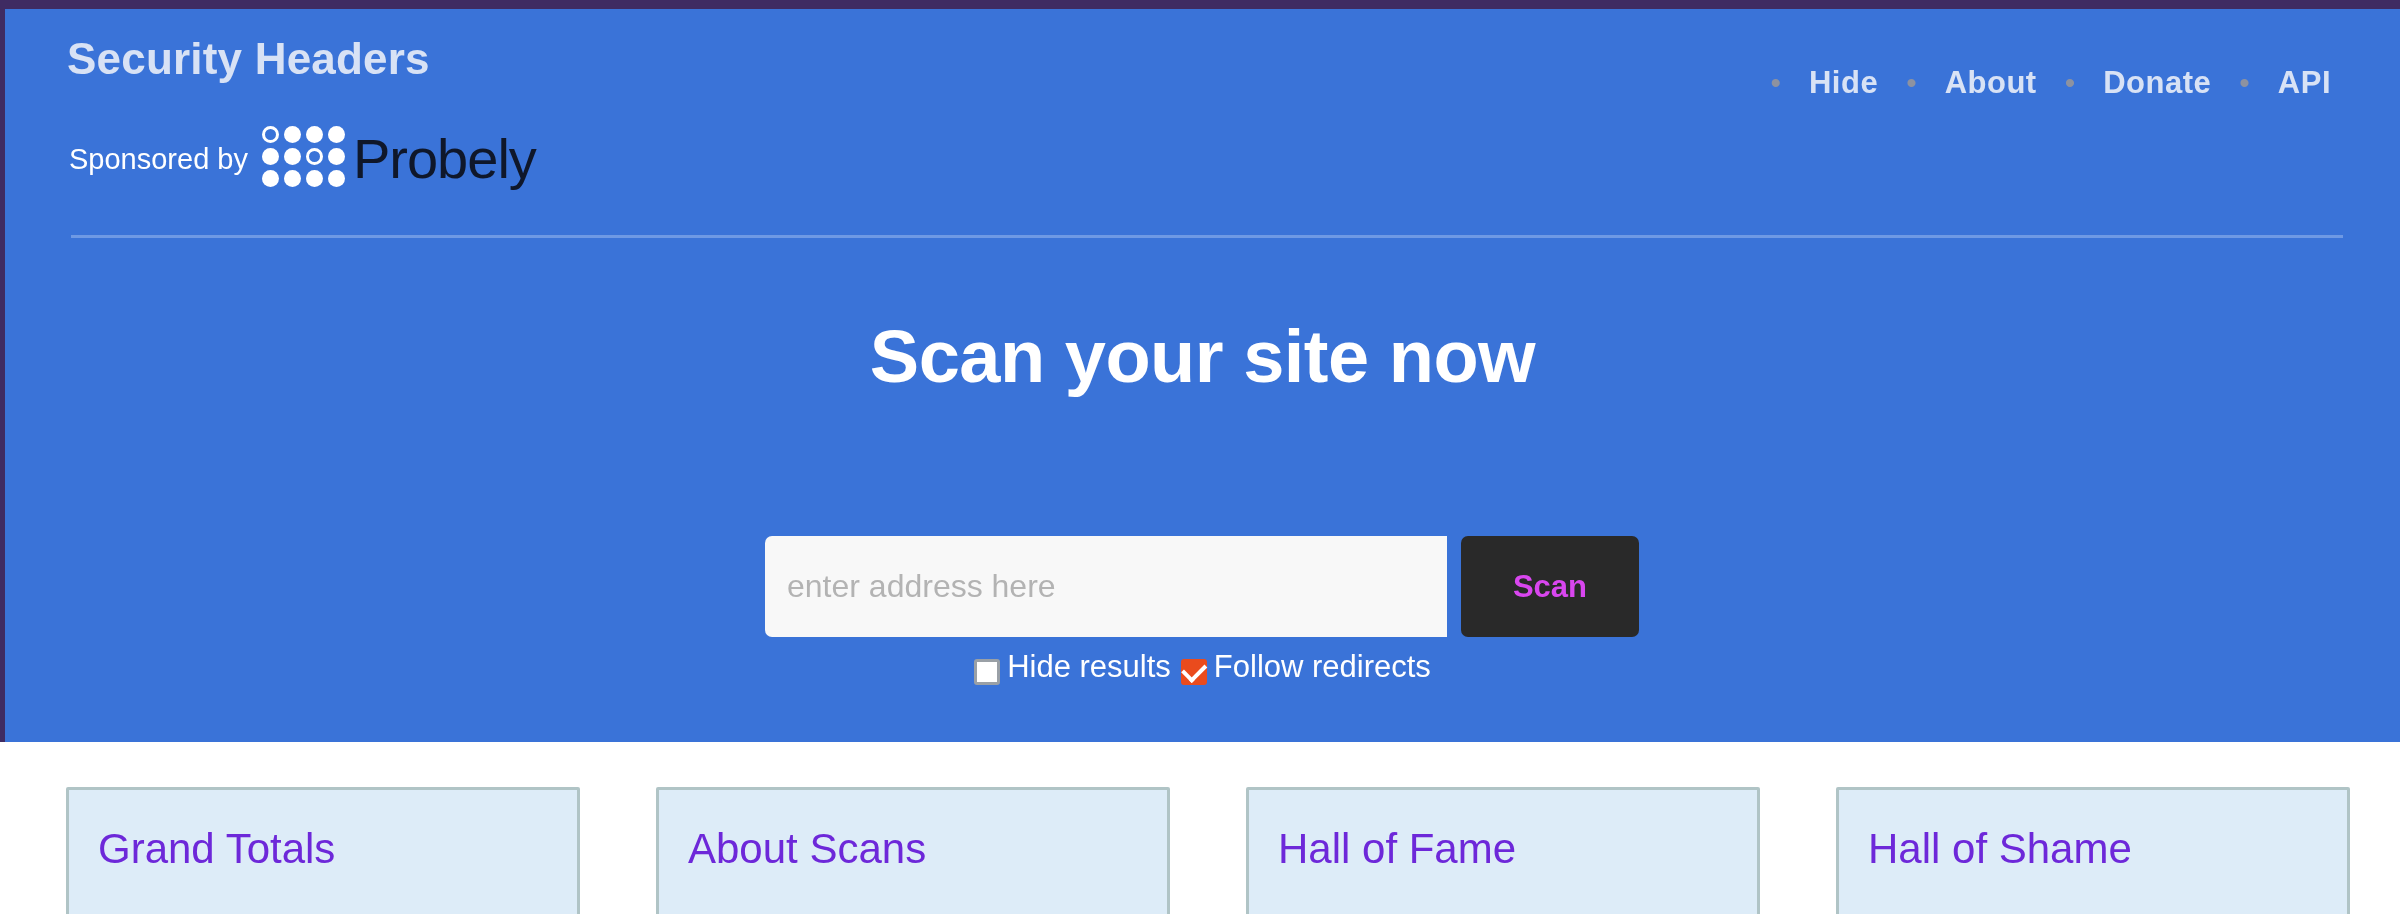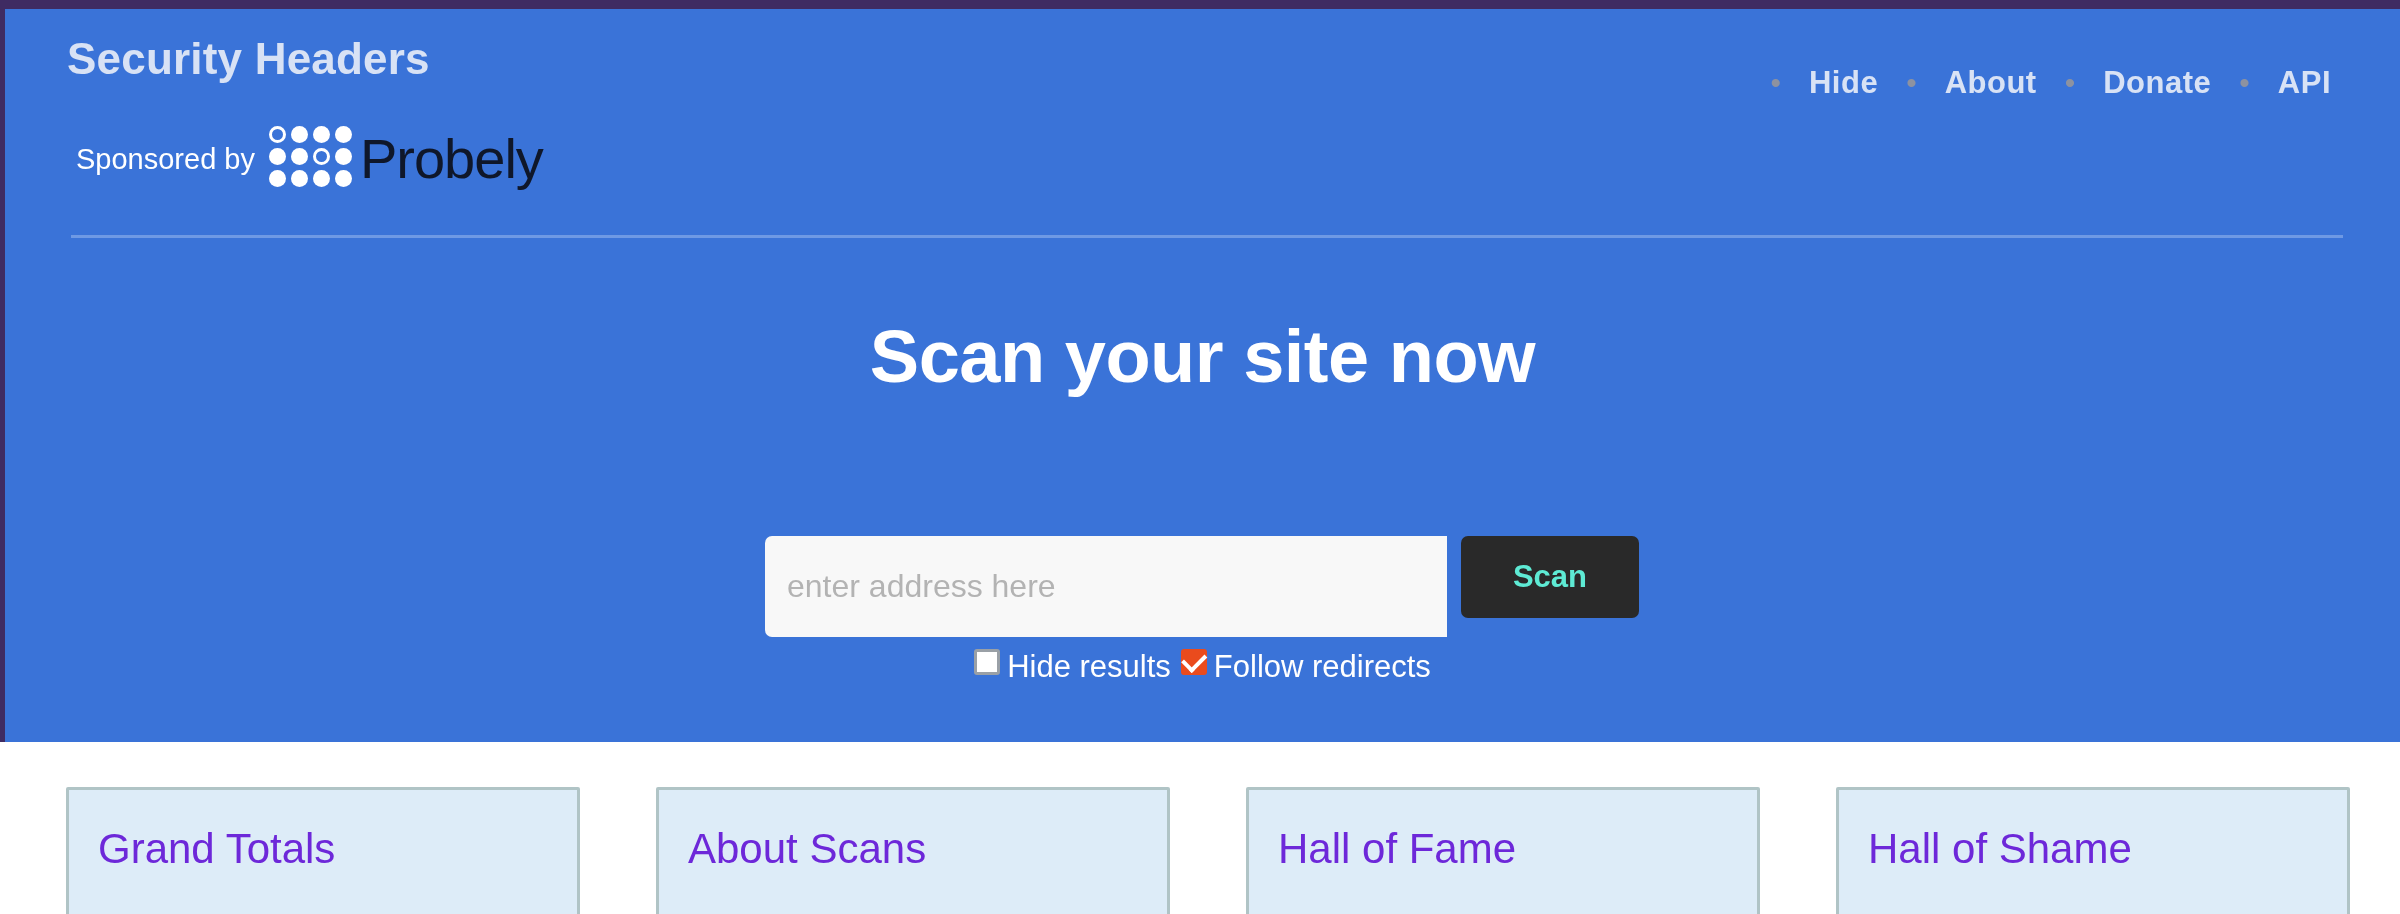--- a/index.html
+++ b/index.html
@@ -37,21 +37,20 @@
     color: #d8e2f5; letter-spacing: .2px;
     white-space: nowrap;
   }
   .sponsor-row {
     position: absolute; left: 64px; top: 123px;
     display: flex; align-items: center; gap: 14px;
   }
   .sponsor-text {
     font-size: 29px; color: #ffffff; font-weight: 400;
     white-space: nowrap;
-    margin-left: 7px;
   }
   .probely-logo { display: flex; align-items: center; gap: 8px; }
   .dots {
     display: grid;
     grid-template-columns: repeat(4, 17px);
     grid-template-rows: repeat(3, 17px);
     gap: 5px;
     margin-top: -6px;
   }
   .dot { width: 17px; height: 17px; border-radius: 50%; background: #ffffff; }
@@ -100,38 +99,38 @@
     width: 682px; height: 101px;
     border: none; outline: none;
     background: #f8f8f8;
     border-radius: 7px 0 0 7px;
     font-family: "Liberation Sans", sans-serif;
     font-size: 32px; color: #444;
     padding: 0 22px;
   }
   .scan-input::placeholder { color: #b3b3b3; }
   .scan-btn {
-    width: 178px; height: 82px;
+    width: 178px; height: 101px;
     margin-left: 14px;
     background: #292929;
-    color: #5eead4;
+    color: #d946ef;
     border: none; border-radius: 7px;
     font-family: "Liberation Sans", sans-serif;
     font-size: 31px; font-weight: bold;
     cursor: pointer;
   }
 
   
   .check-row {
     position: absolute; left: 0; top: 640px;
     width: 2395px;
     display: flex; align-items: center; justify-content: center;
     gap: 10px;
   }
-  .check-item { display: flex; align-items: flex-start; gap: 7px; }
+  .check-item { display: flex; align-items: flex-end; gap: 7px; }
   .cb {
     width: 26px; height: 26px; border-radius: 3px;
     display: inline-flex; align-items: center; justify-content: center;
     flex: 0 0 auto;
   }
   .cb.off { background: #ffffff; border: 3px solid #9aa0a6; }
   .cb.on  { background: #ea4b1d; border: none; position: relative; }
   .cb.on::after {
     content: "";
     width: 11px; height: 18px;

